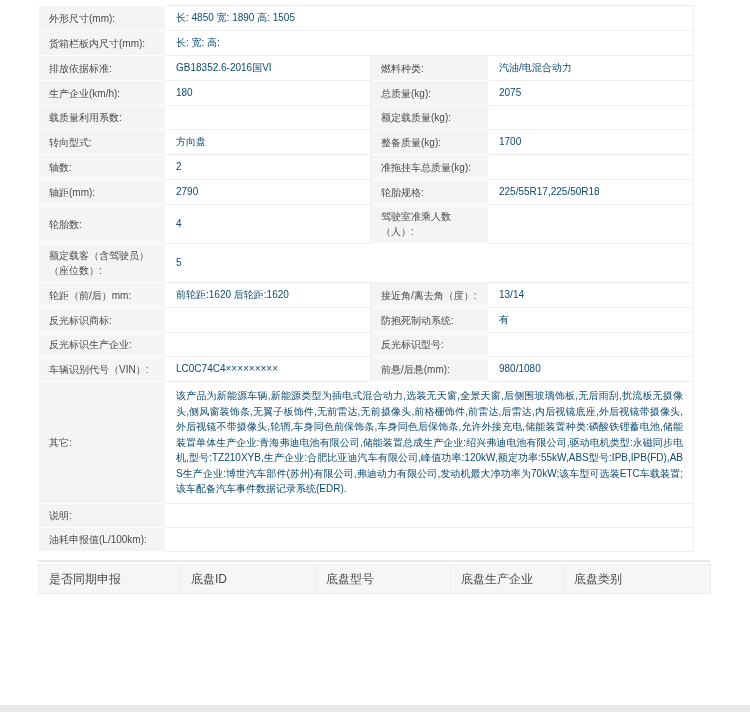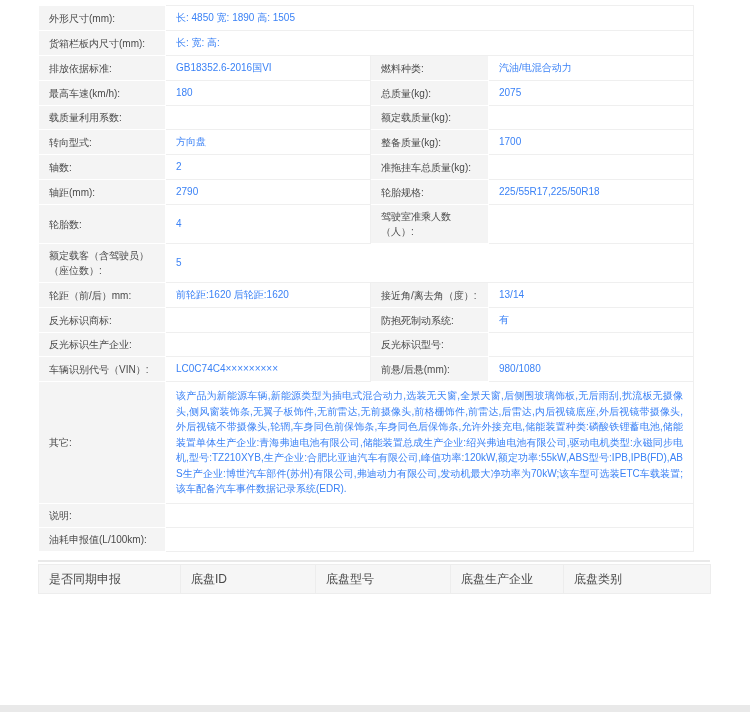--- a/index.html
+++ b/index.html
@@ -31,21 +31,21 @@
     padding:4px 6px 4px 10px;
     line-height:15px;
     color:#4a4a4a;
   }
   .spec-table td {
     background:#ffffff;
     border:1px solid #efefef;
     padding:4px 10px;
     line-height:16px;
     vertical-align:middle;
-    color:#3b82f6;
+    color:#0c4a6e;
     word-break:break-all;
   }
   .spec-table td.big {
     line-height:15.5px;
     padding:6px 10px;
     text-align:justify;
   }
 
   
   .section {
@@ -92,21 +92,21 @@
             <th>货箱栏板内尺寸(mm):</th>
             <td colspan="3">长: 宽: 高:</td>
           </tr>
           <tr>
             <th>排放依据标准:</th>
             <td>GB18352.6-2016国VI</td>
             <th>燃料种类:</th>
             <td>汽油/电混合动力</td>
           </tr>
           <tr>
-            <th>最高车速(km/h):</th>
+            <th>生产企业(km/h):</th>
             <td>180</td>
             <th>总质量(kg):</th>
             <td>2075</td>
           </tr>
           <tr>
             <th>载质量利用系数:</th>
             <td></td>
             <th>额定载质量(kg):</th>
             <td></td>
           </tr>

